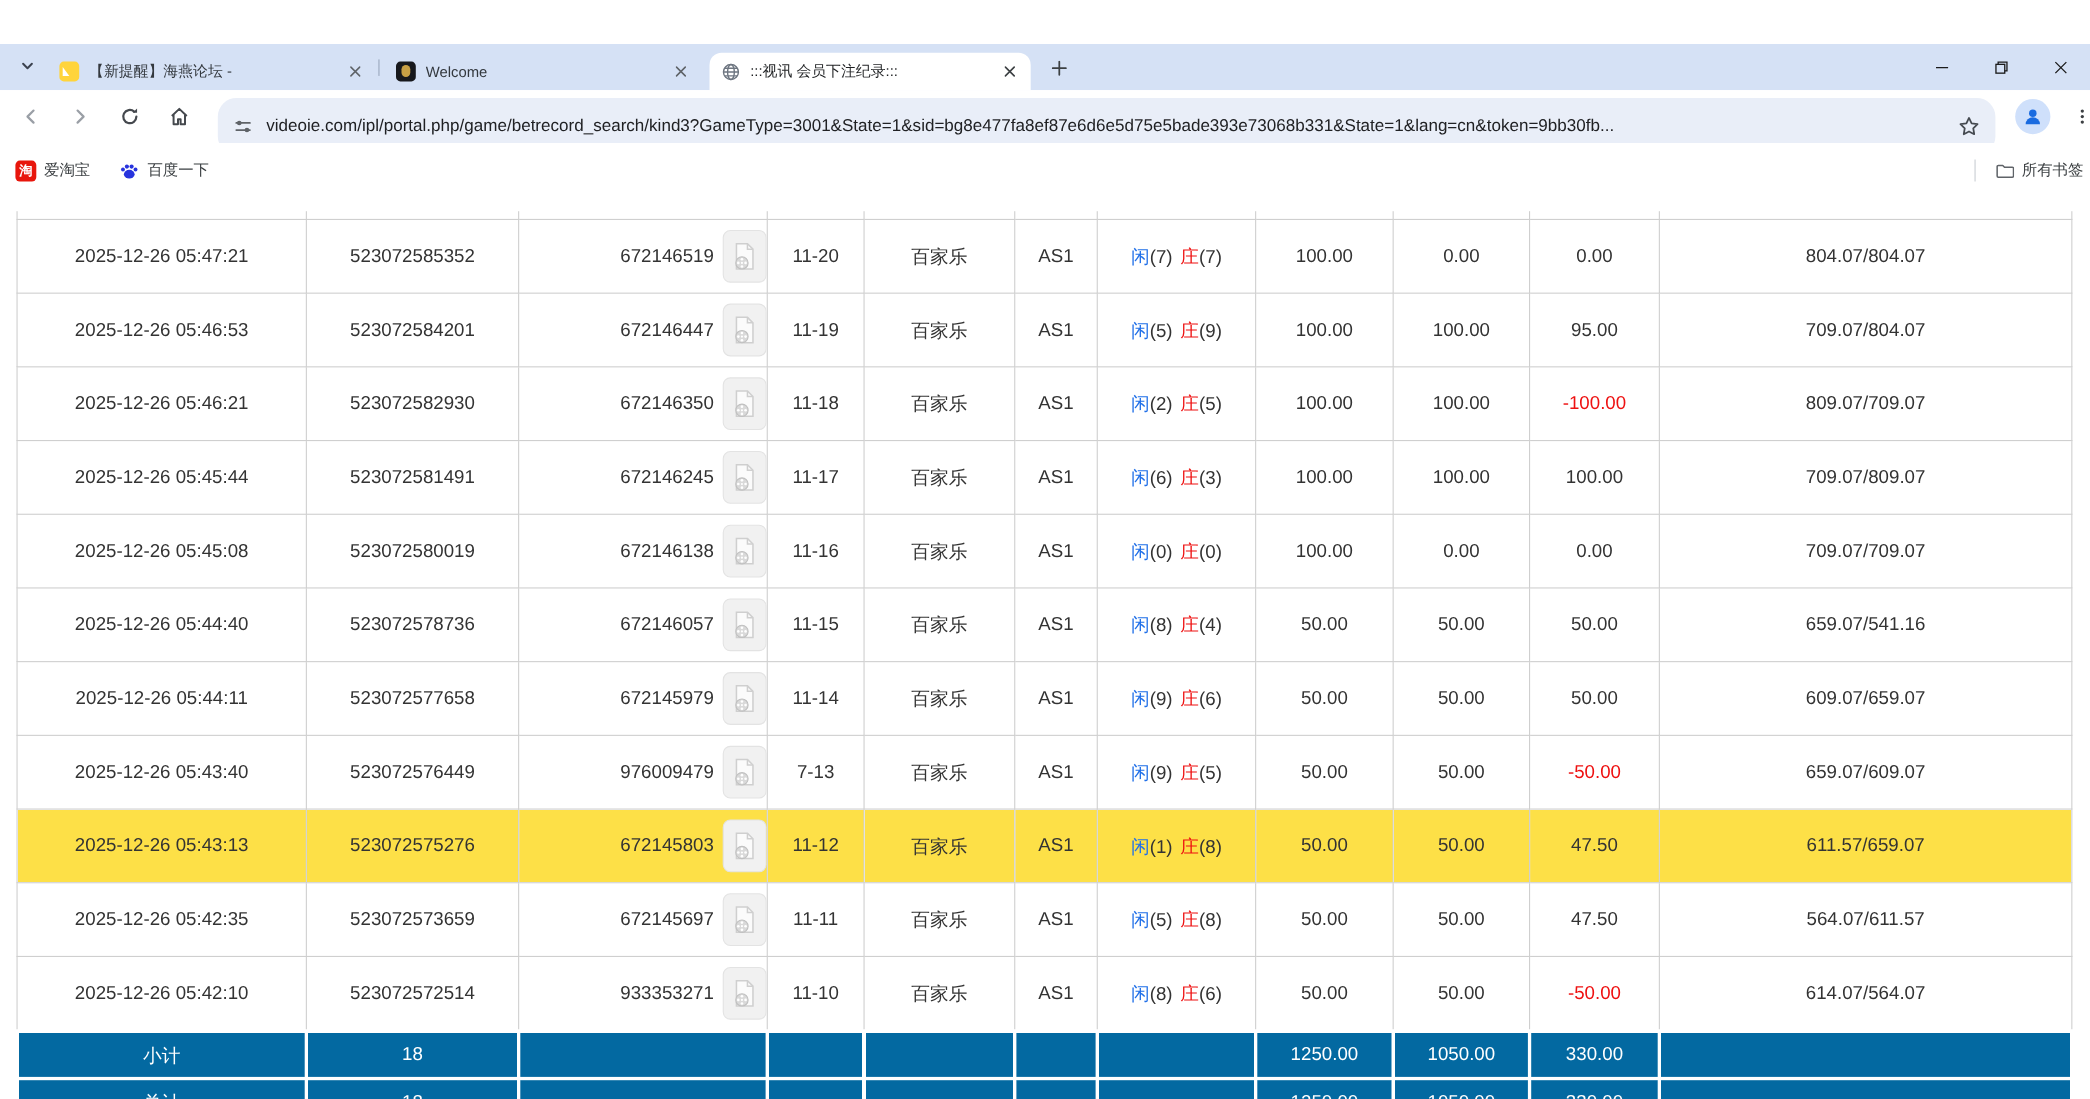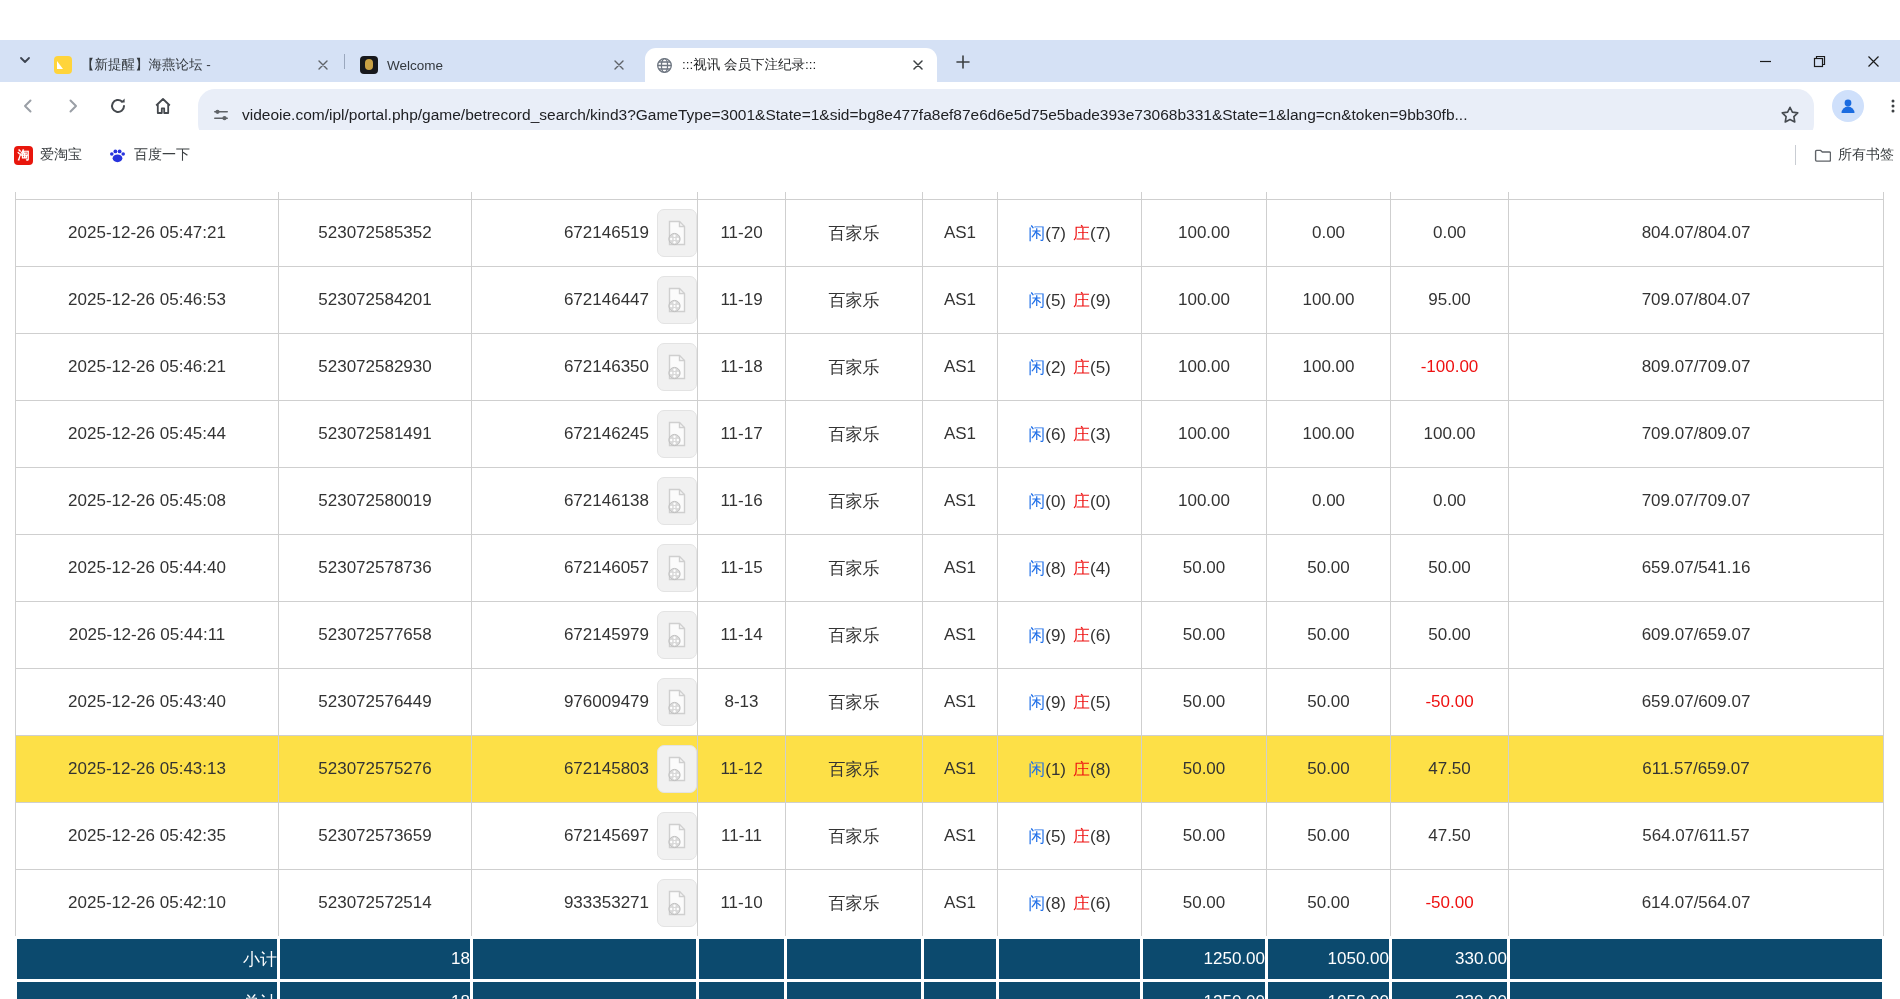--- a/index.html
+++ b/index.html
@@ -57,21 +57,21 @@
   table.bets{position:absolute;left:14px;top:12px;width:1868px;border-collapse:collapse;table-layout:fixed;}
   table.bets td{border:1px solid #cfcfcf;height:66px;text-align:center;vertical-align:middle;font-size:17px;color:#333;padding:0;overflow:hidden;white-space:nowrap;}
   tr.sliver td{height:7px;border-top:none;}
   tr.hl td{background:#fde047;}
   .c-bet{color:#2170e8;}
   .c-winloss.neg{color:#ee1111;}
   .lbl-player{color:#2170e8;}
   .lbl-banker{color:#ee1111;margin-left:7px;}
   .gameno-wrap{display:flex;align-items:center;justify-content:flex-end;gap:8px;}
   .vicon{width:38px;height:46px;background:#f1f1f1;border:1px solid #e3e3e3;border-radius:7px;display:flex;align-items:center;justify-content:center;cursor:pointer;flex:0 0 auto;}
-  tr.summary td{background:#0c4a6e;border:3px solid #fff;color:#fff;height:40px;font-size:17px;text-align:right;}
+  tr.summary td{background:#0369a1;border:3px solid #fff;color:#fff;height:40px;font-size:17px;}
 </style>
 </head>
 <body>
 
 <div class="browser">
 
   <div class="tabstrip">
     <div class="tab-search">
       <span>
         <svg width="14" height="14" viewBox="0 0 14 14">
@@ -485,21 +485,21 @@
             <circle cx="9.5" cy="20" r="5.6" fill="#d9d9d9" stroke="#c0c0c0"></circle>
             <circle cx="9.5" cy="16.7" r="1.2" fill="#fff"></circle>
                     <circle cx="9.5" cy="23.3" r="1.2" fill="#fff"></circle>
             <circle cx="6.2" cy="20" r="1.2" fill="#fff"></circle>
                     <circle cx="12.8" cy="20" r="1.2" fill="#fff"></circle>
             <circle cx="9.5" cy="20" r="1" fill="#fff"></circle>
           </svg>
         </span>
       </div>
     </td>
-    <td class="c-round">8-13</td>
+    <td class="c-round">7-13</td>
     <td class="c-game">百家乐</td>
     <td class="c-table">AS1</td>
     <td>
       <span class="lbl-player">闲</span><span class="val-player">(9)</span><span class="lbl-banker">庄</span><span class="val-banker">(5)</span>
     </td>
     <td class="c-bet">50.00</td>
     <td class="c-valid">50.00</td>
     <td class="c-winloss neg">-50.00</td>
     <td class="c-balance">659.07/609.07</td>
   </tr>

